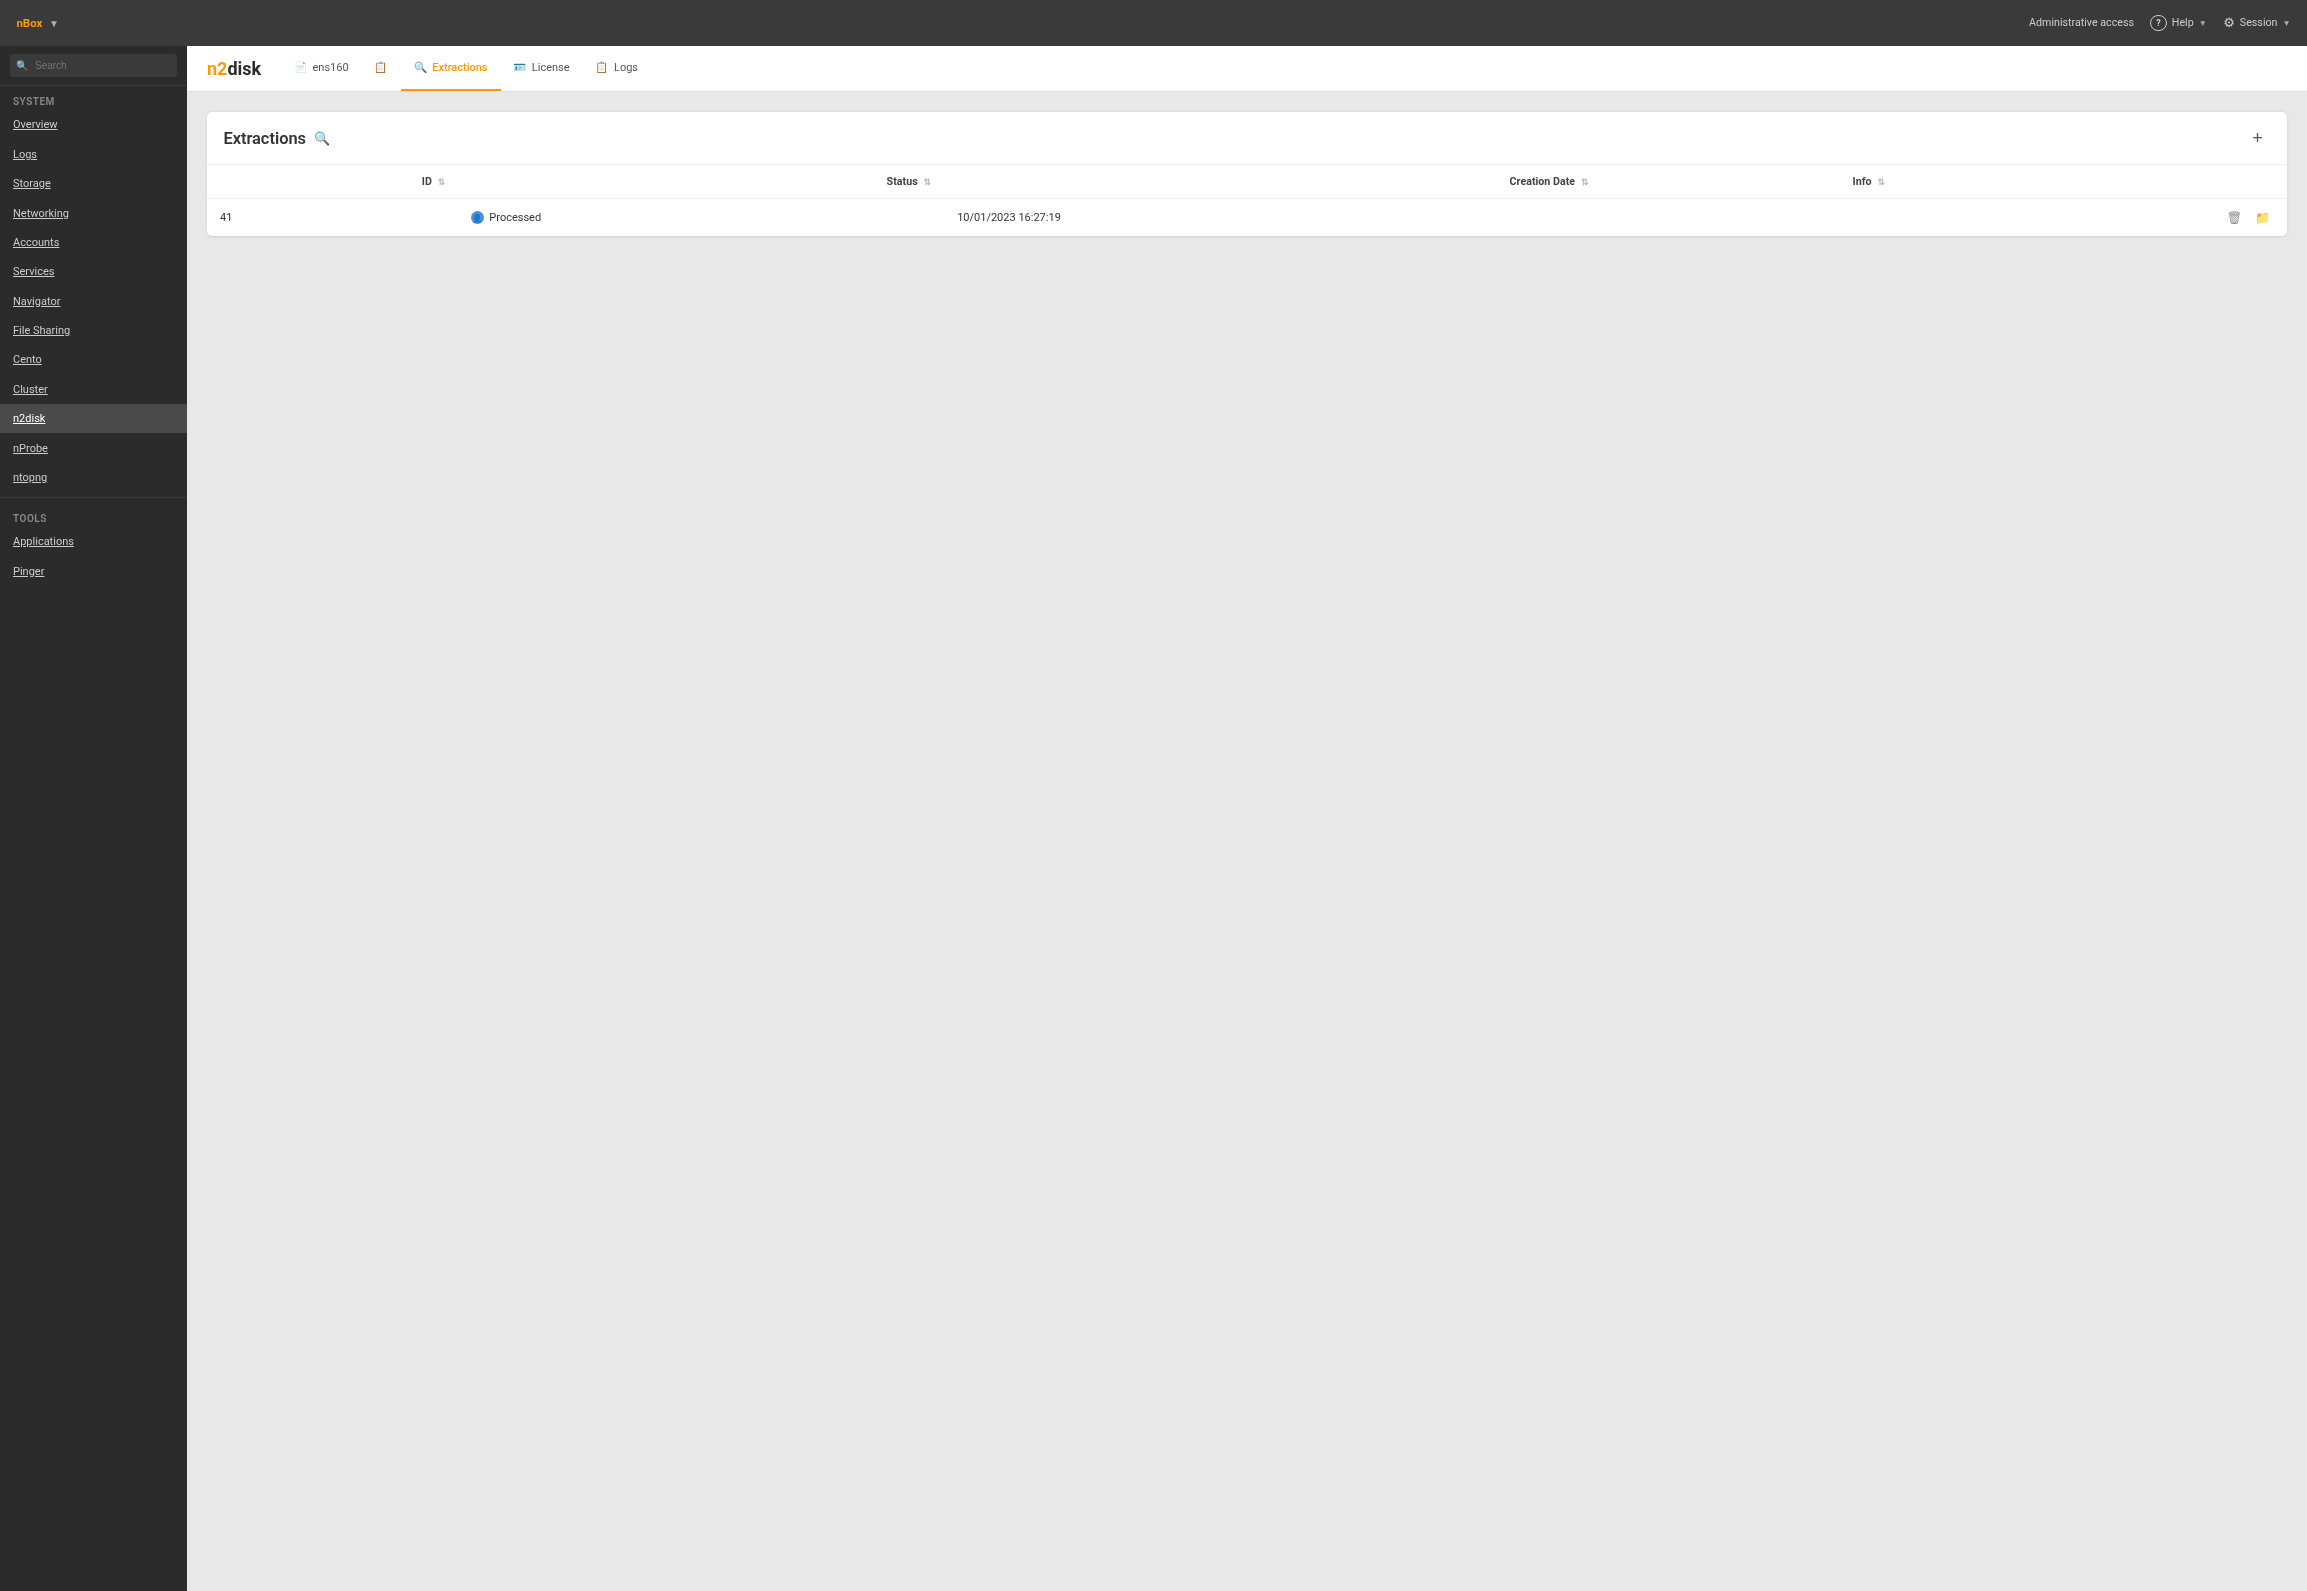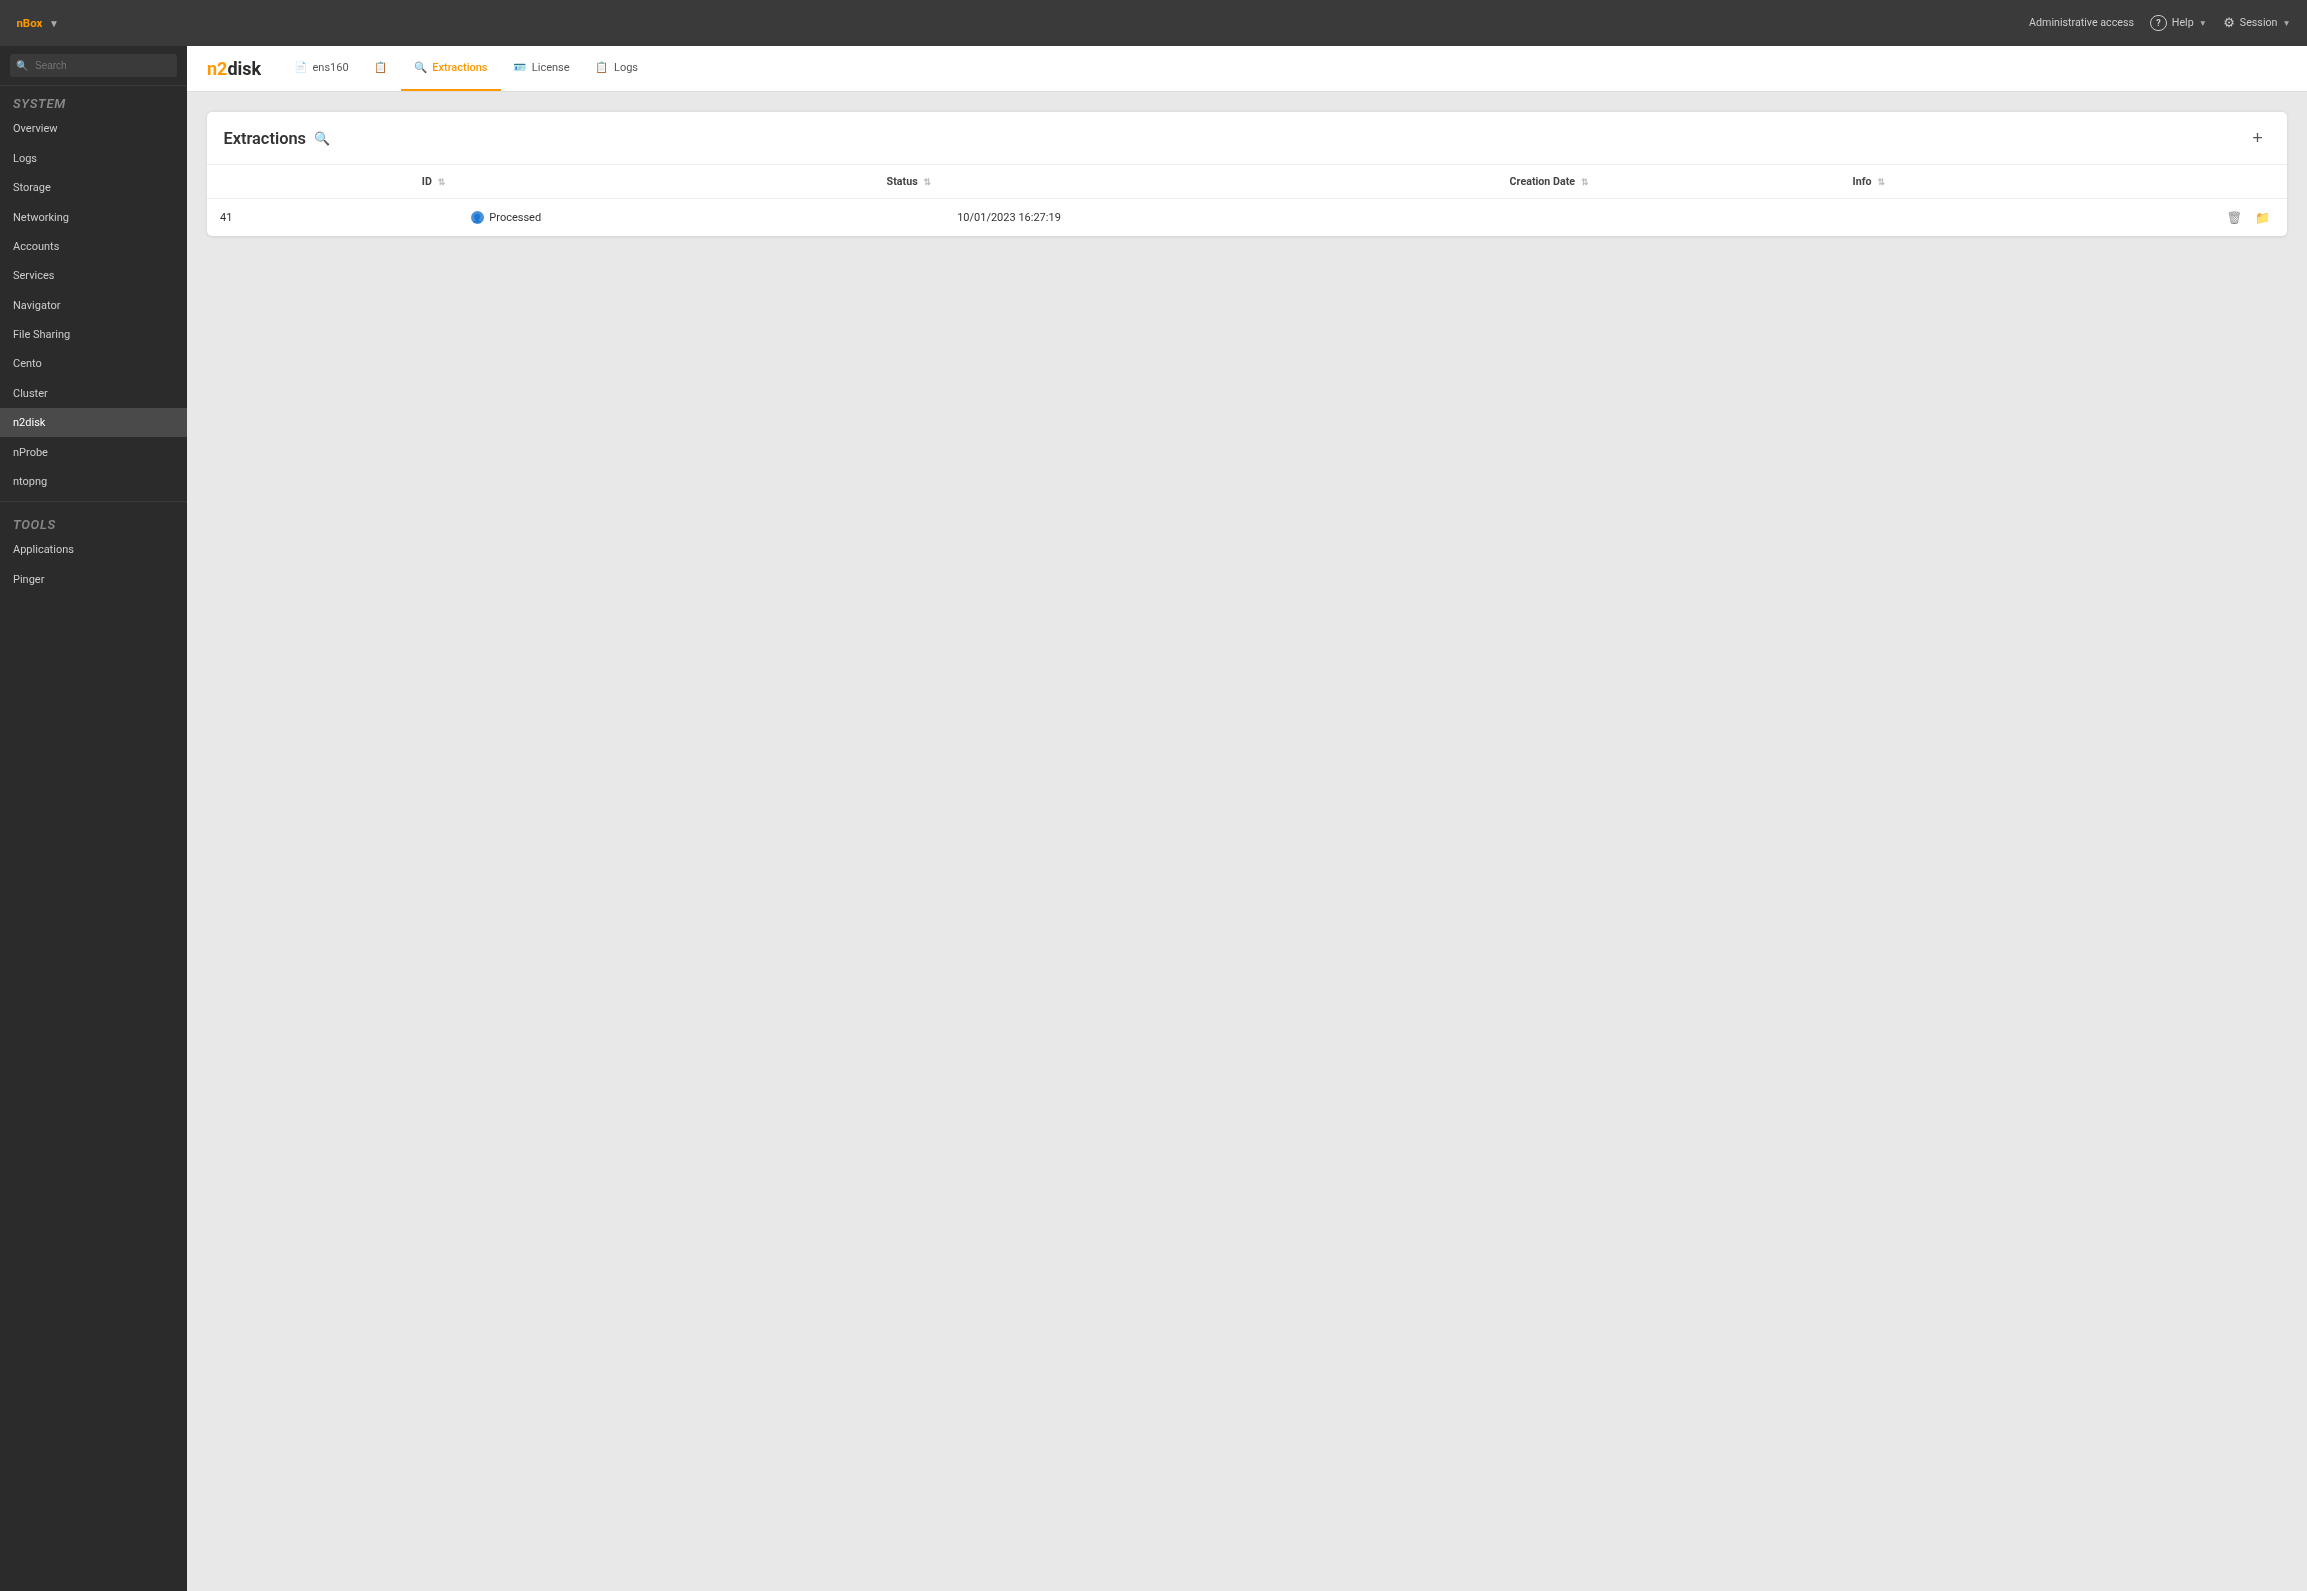--- a/index.html
+++ b/index.html
@@ -100,35 +100,35 @@
       position: absolute;
       left: 6.6px;
       top: 50%;
       transform: translateY(-50%);
       color: #888;
       font-size: 10px;
     }
 
     .sidebar-section-label {
       color: #888;
-      font-size: 13px;
+      font-size: 10px;
       font-weight: 600;
       padding: 10px 13px 3.3px;
       text-transform: uppercase;
       letter-spacing: 0.05em;
-      font-style: italic;
     }
     .sidebar-item {
       padding: 8.2px 13px;
       color: #ccc;
       font-size: 11px;
       cursor: pointer;
       display: flex;
       align-items: center;
       gap: 6.6px;
+      text-decoration: underline;
     }
     .sidebar-item.active {
       background: #4a4a4a;
       color: #fff;
     }
     .sidebar-divider {
       height: 0.8px;
       background: #3a3a3a;
       margin: 5px 0;
     }

